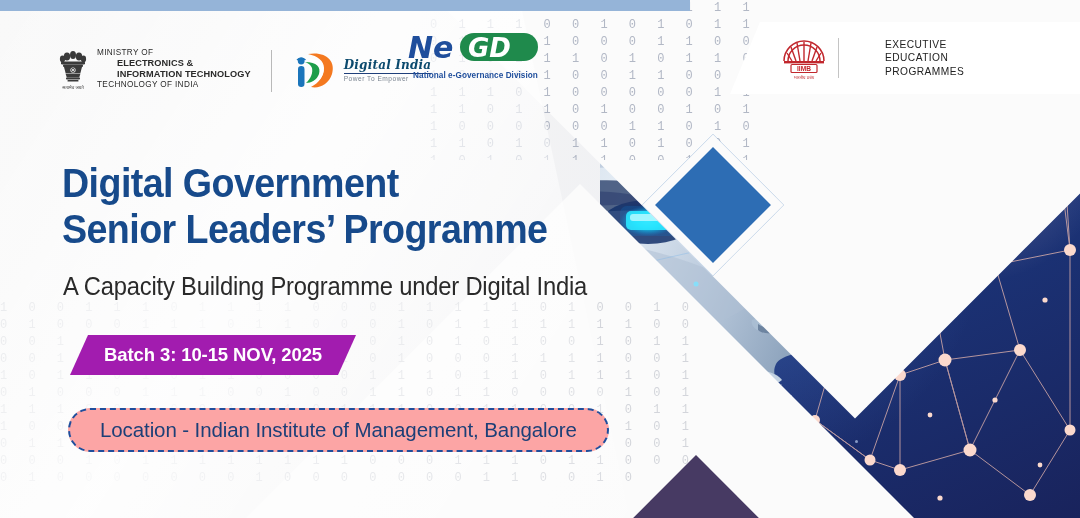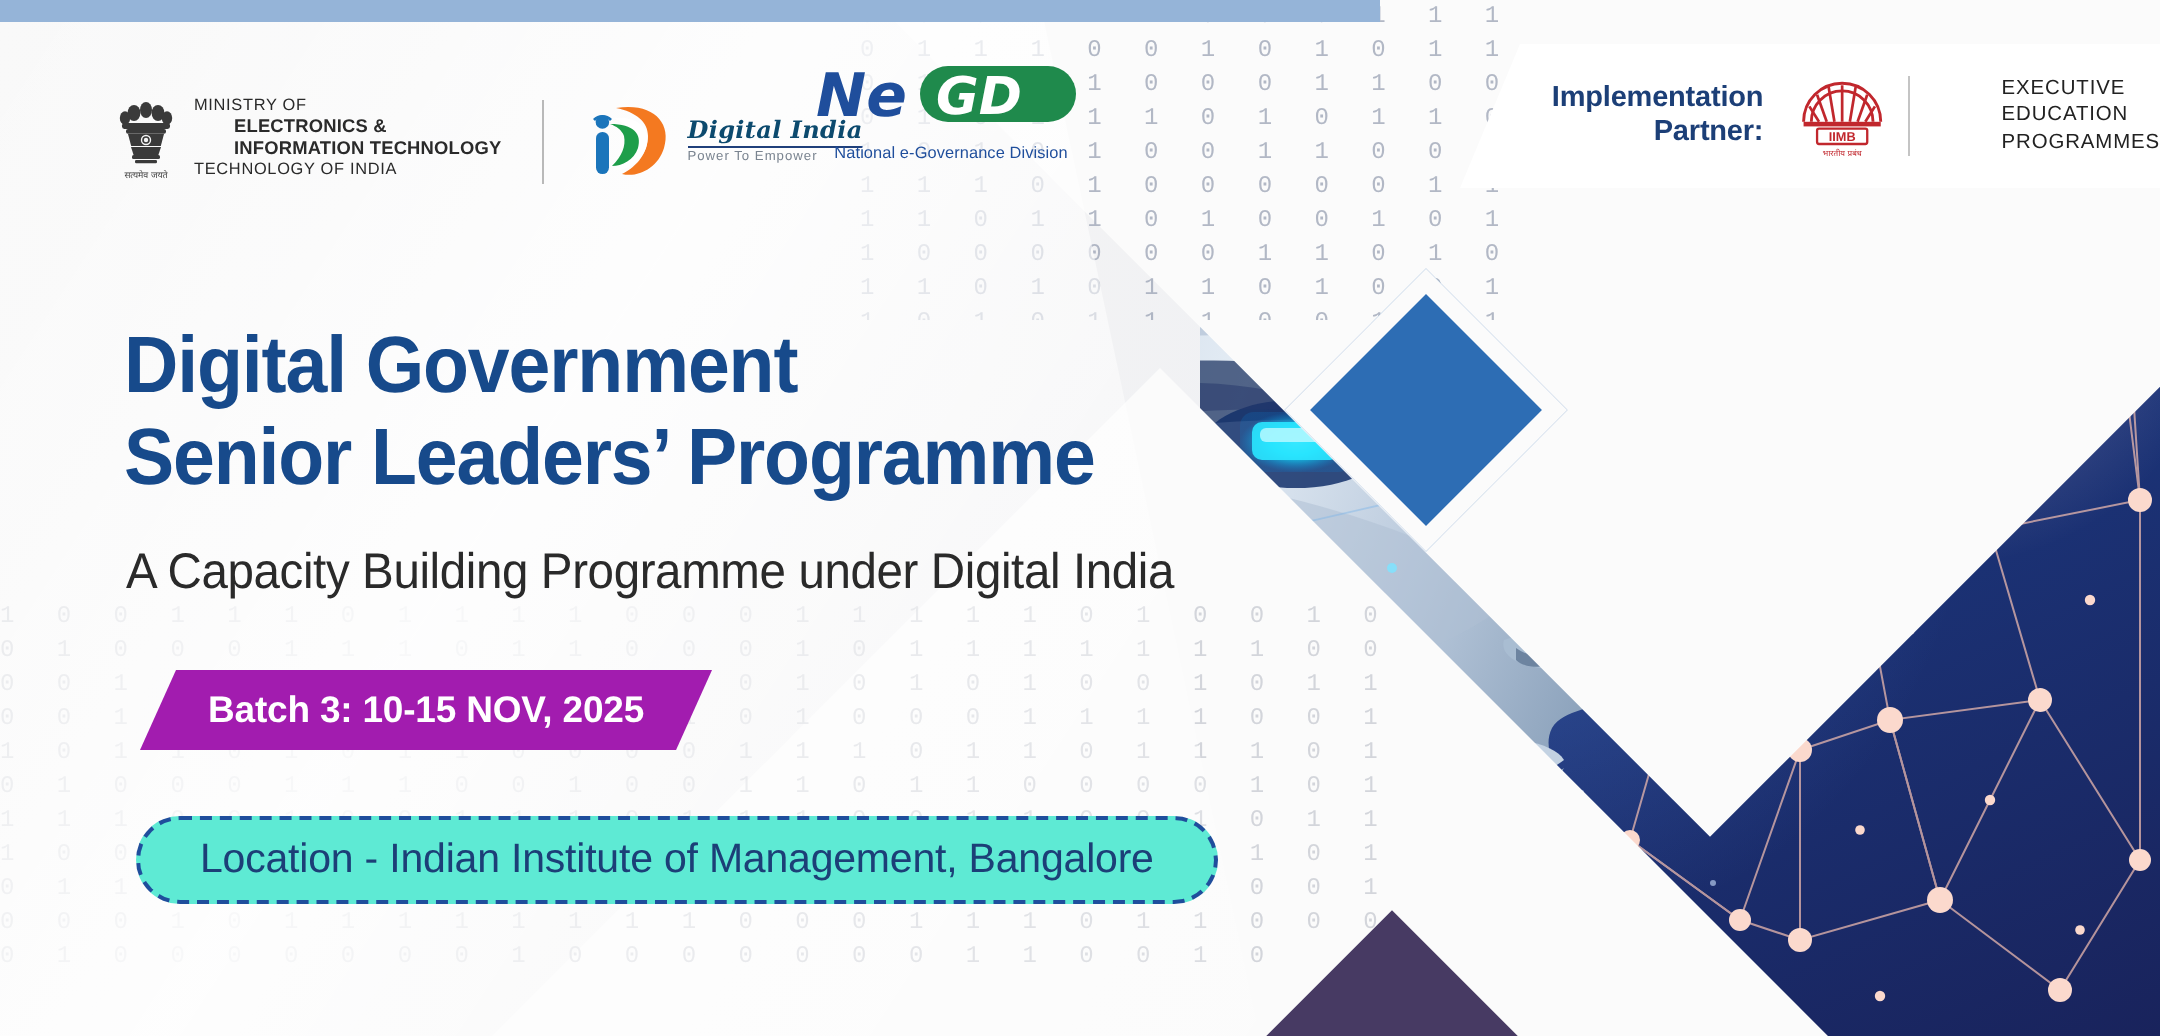--- a/index.html
+++ b/index.html
@@ -183,21 +183,21 @@
   .di-sub {
     font-size: 6.6px;
     color: #7a8490;
     letter-spacing: .5px;
     margin-top: 2px;
   }
 
   .negd { position: absolute; left: 408px; top: 30px; z-index: 20; }
   .negd-sub {
     font-size: 8.2px;
-    font-weight: 400;
+    font-weight: 700;
     color: #1f4e9c;
     letter-spacing: .05px;
     text-align: center;
     margin-top: 1px;
   }
 
   
   .partner-card {
     position: absolute;
     right: 0; top: 22px;
@@ -267,21 +267,21 @@
     align-items: center;
     clip-path: polygon(18px 0, 100% 0, calc(100% - 18px) 100%, 0 100%);
   }
 
   .location-pill {
     position: absolute;
     left: 68px; top: 408px;
     z-index: 20;
     height: 44px;
     padding: 0 30px;
-    background: #5eead4;
+    background: #fca5a5;
     border: 2.2px dashed #1f4e9c;
     border-radius: 26px;
     display: flex;
     align-items: center;
     color: #1c3f77;
     font-size: 20.5px;
     letter-spacing: -.1px;
   }
 </style>
 </head>
@@ -557,24 +557,20 @@
   <div class="negd">
     <svg width="135" height="36" viewBox="0 0 135 36">
       <text x="0" y="28" font-family="'DejaVu Sans', sans-serif" font-size="30" font-weight="700" font-style="italic" fill="#1f4e9c">Ne</text>
       <rect x="52" y="3" width="78" height="28" rx="14" fill="#1f8a4c"></rect>
       <text x="60" y="27" font-family="'DejaVu Sans', sans-serif" font-size="26" font-weight="700" font-style="italic" fill="#ffffff">GD</text>
     </svg>
     <div class="negd-sub">National e-Governance Division</div>
   </div>
 
   <div class="partner-card">
-    <div class="partner-label">
-      <div>Implementation</div>
-      <div>Partner:</div>
-    </div>
 
     <svg class="iimb-logo" viewBox="0 0 52 46">
       <g stroke="#c1272d" stroke-width="1.5" fill="none">
         <path d="M6 26 A20 20 0 0 1 46 26"></path>
         <path d="M10 26 A16 16 0 0 1 42 26"></path>
       </g>
       <g stroke="#c1272d" stroke-width="1.4">
         <line x1="26" y1="7" x2="26" y2="26"></line>
         <line x1="19" y1="8" x2="22" y2="26"></line>
         <line x1="33" y1="8" x2="30" y2="26"></line>

